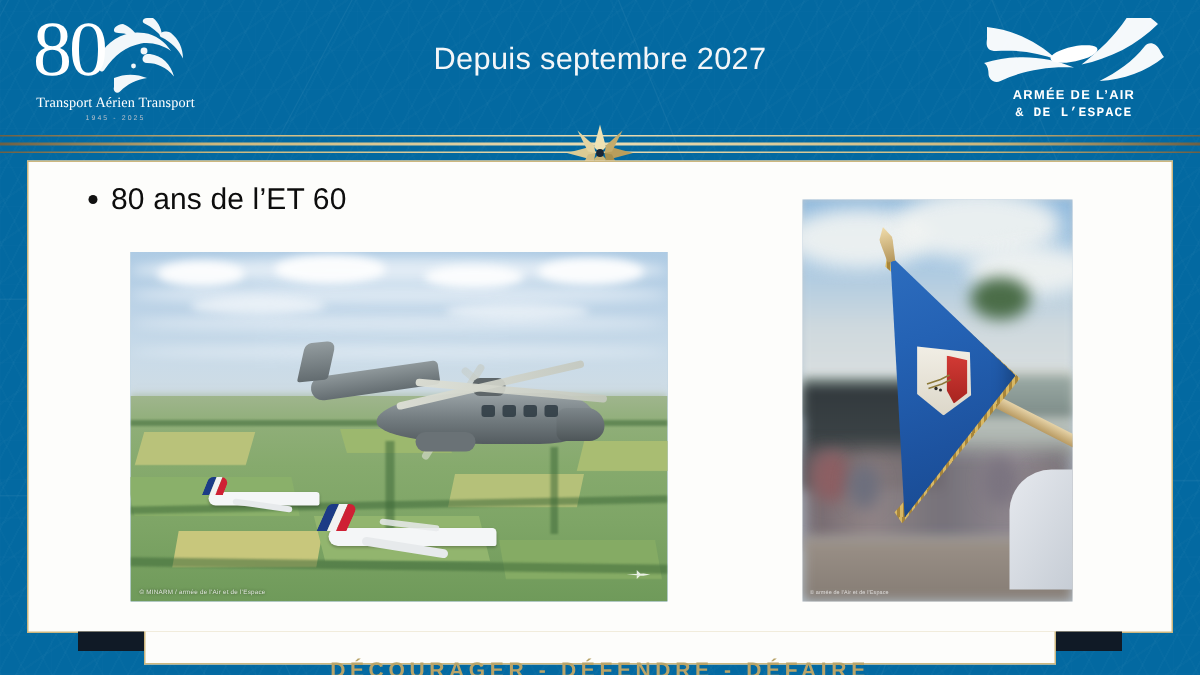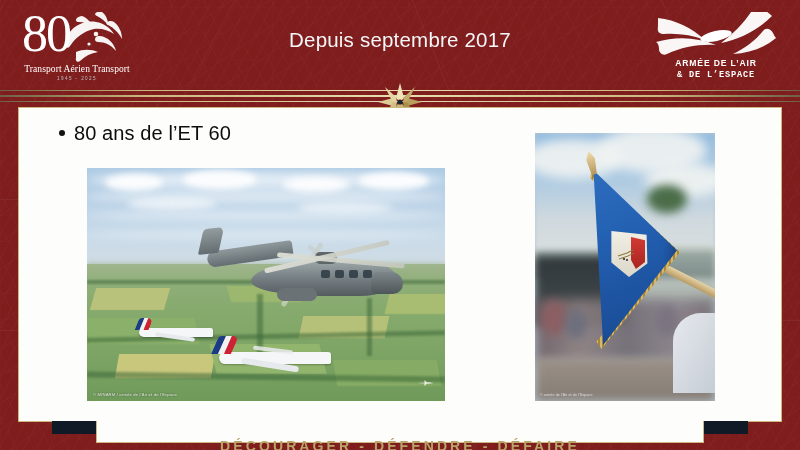--- a/index.html
+++ b/index.html
@@ -4,21 +4,21 @@
 <style>
   * { margin:0; padding:0; box-sizing:border-box; }
   html,body { width:800px; height:450px; overflow:hidden; }
   body {
     font-family:"Liberation Sans", sans-serif;
     background:#162130;
     position:relative;
   }
 
   
-  #slide { position:absolute; inset:0; background:#7f1d1d; overflow:hidden; }
+  #slide { position:absolute; inset:0; background:#0369a1; overflow:hidden; }
   .bg-tex { position:absolute; inset:0; opacity:.55; }
   .bg-tex.a {
     background-image:
       repeating-linear-gradient(118deg, rgba(255,255,255,.035) 0 1.2px, transparent 1.2px 11px),
       repeating-linear-gradient(62deg, rgba(255,255,255,.028) 0 1.2px, transparent 1.2px 15px);
   }
   .bg-tex.b {
     background-image:
       repeating-linear-gradient(0deg, rgba(255,255,255,.022) 0 1px, transparent 1px 26px),
       repeating-linear-gradient(90deg, rgba(255,255,255,.018) 0 1px, transparent 1px 34px);
@@ -261,21 +261,21 @@
           <path d="M44 28c8 1 14 7 16 15-5-6-11-9-18-9-4 0-4-5 0-6h2z"></path>
           <path d="M20 44c7-3 15-3 22 0-7 1-13 4-18 9-2 2-5 0-4-3 0-2 0-5 0-6z"></path>
           <circle cx="40" cy="26" r="2.3"></circle>
           <circle cx="33" cy="36" r="1.6"></circle>
         </g>
       </svg>
       <div class="tam-label">Transport Aérien Transport</div>
       <div class="tam-sub">1945 - 2025</div>
     </div>
 
-    <div id="slide-title">Depuis septembre 2017</div>
+    <div id="slide-title">Depuis septembre 2027</div>
 
     <div id="logo-aae">
       <svg class="bird" width="124" height="48" viewBox="0 0 124 48">
         <g fill="#ffffff">
           <path d="M4 6c18 2 34 10 47 22-13-5-27-7-41-6-5 0-7-2-6-8 0-4 0-8 0-8z" opacity=".96"></path>
           <path d="M2 30c20-6 41-5 60 3-17-1-34 2-49 9-4 2-8-1-8-5 0-3-1-6-3-7z" opacity=".96"></path>
           <path d="M118 4c-14 14-32 23-51 27 13-10 24-21 32-34 3-4 9-3 12 1 2 2 5 4 7 6z" opacity=".96"></path>
           <path d="M122 26c-12 10-27 15-43 16 12-6 22-13 30-23 3-4 8-2 10 2 1 2 2 4 3 5z" opacity=".96"></path>
           <ellipse cx="62" cy="24" rx="16" ry="5" transform="rotate(-12 62 24)"></ellipse>
         </g>

